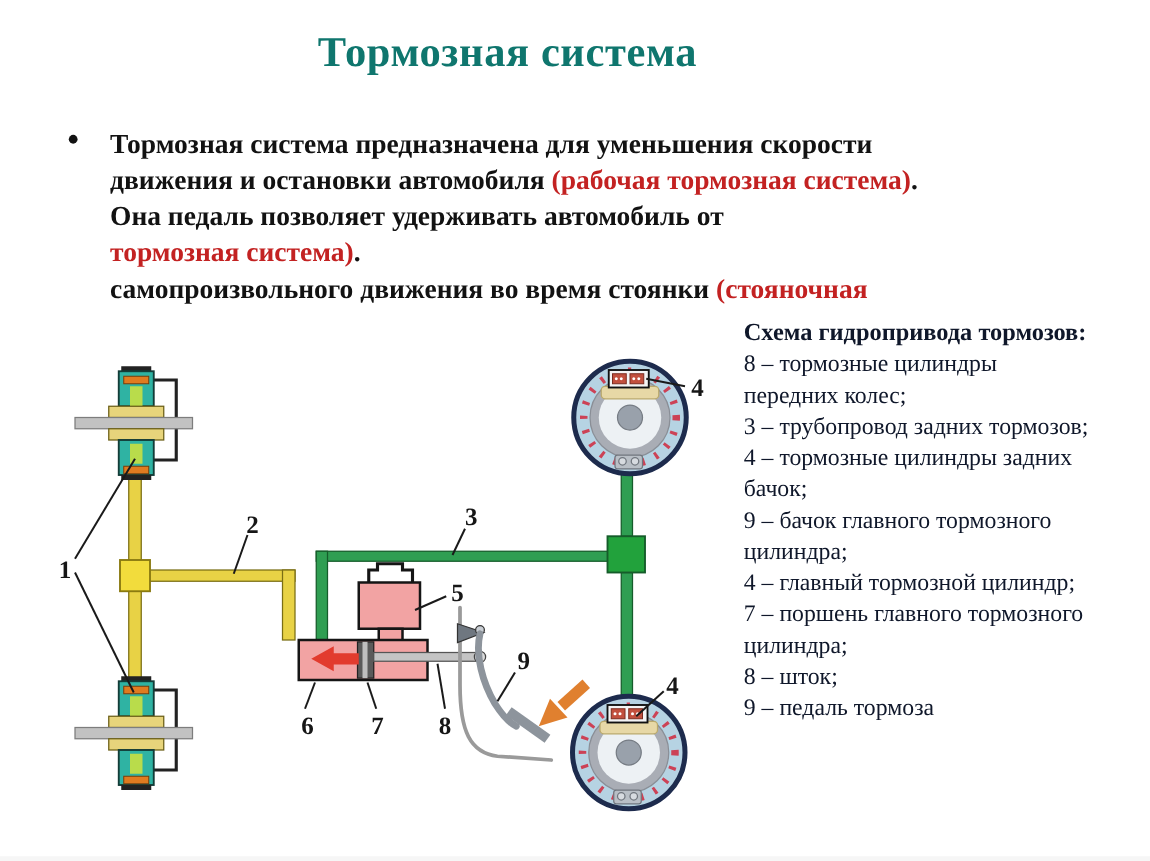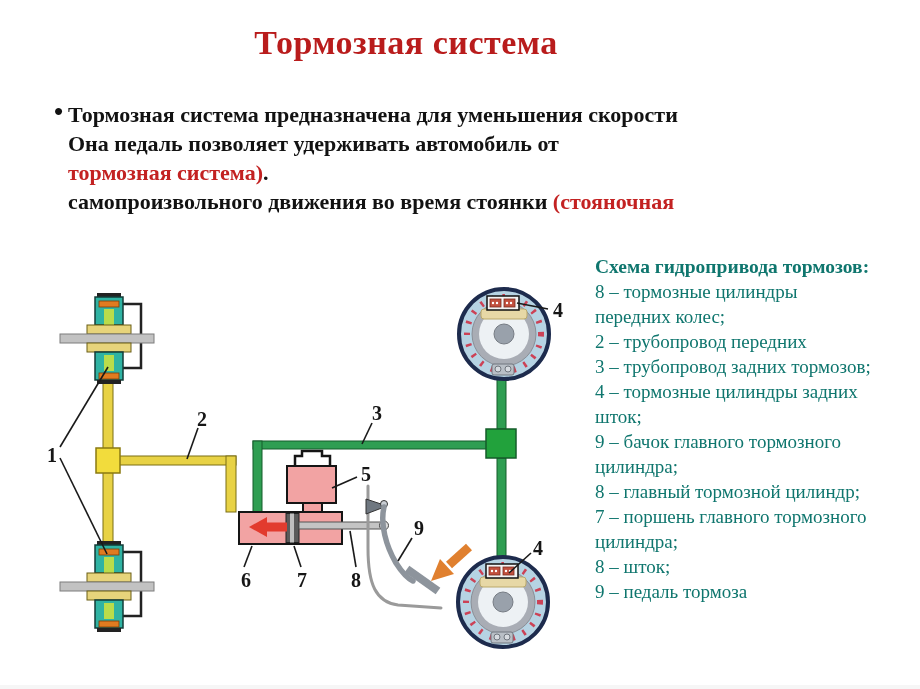--- a/index.html
+++ b/index.html
@@ -3,83 +3,83 @@
 <meta charset="utf-8">
 <style>
   html,body{margin:0;padding:0;}
   body{
     width:920px;height:689px;position:relative;overflow:hidden;
     background:#ffffff;color:#111;
     font-family:"Liberation Serif","DejaVu Serif",serif;
   }
   .title{
     position:absolute;top:24px;left:0;width:812px;text-align:center;
-    font-size:34px;font-weight:bold;letter-spacing:.5px;color:#b91c1c;
+    font-size:34px;font-weight:bold;letter-spacing:.5px;color:#0f766e;
   }
   .intro{
     position:absolute;top:100px;left:52px;width:830px;
     font-size:22px;font-weight:bold;line-height:29px;color:#121212;
   }
   .intro .bullet{
     position:absolute;left:2px;top:-3px;font-size:26px;
   }
-  .intro .lines{margin-left:16px;}
+  .intro .lines{margin-left:36px;}
   .intro .line{white-space:nowrap;}
   .red{color:#c32222;}
   .legend{
     position:absolute;left:595px;top:254px;width:322px;
-    font-size:19px;line-height:25px;color:#0f766e;
+    font-size:19px;line-height:25px;color:#0f172a;
   }
   .legend .legend-title{font-weight:bold;font-size:19.5px;}
   svg.diagram{position:absolute;left:0;top:0;}
   svg text{
     font-family:"Liberation Serif","DejaVu Serif",serif;
     font-size:20px;font-weight:bold;fill:#161616;
   }
   .bottom-strip{
     position:absolute;left:0;bottom:0;width:920px;height:4px;background:#f6f6f6;
   }
 </style>
 </head>
 <body>
 
 <div class="title">Тормозная система</div>
 
 <div class="intro">
   <span class="bullet">•</span>
   <div class="lines">
     <div class="line"><span>Тормозная система  предназначена для уменьшения скорости</span></div>
+    <div class="line"><span>движения и остановки автомобиля </span><span class="red">(рабочая тормозная система)</span><span>.</span></div>
     <div class="line"><span>Она педаль позволяет удерживать автомобиль от</span></div>
     <div class="line"><span class="red">тормозная система)</span><span>.</span></div>
     <div class="line"><span>самопроизвольного движения во время стоянки </span><span class="red">(стояночная</span></div>
   </div>
 </div>
 
 <div class="legend">
   <div class="legend-title">Схема гидропривода тормозов:</div>
   <div>
     <div>8 – тормозные цилиндры</div>
     <div>передних колес;</div>
   </div>
   <div>
-    <div>2 – трубопровод передних</div>
   </div>
   <div>
     <div>3 – трубопровод задних тормозов;</div>
   </div>
   <div>
     <div>4 – тормозные цилиндры задних</div>
-    <div>шток;</div>
+    <div>бачок;</div>
   </div>
   <div>
     <div>9 – бачок главного тормозного</div>
     <div>цилиндра;</div>
   </div>
   <div>
-    <div>8 – главный тормозной цилиндр;</div>
+    <div>4 – главный тормозной цилиндр;</div>
   </div>
   <div>
     <div>7 – поршень главного тормозного</div>
     <div>цилиндра;</div>
   </div>
   <div>
     <div>8 – шток;</div>
   </div>
   <div>
     <div>9 – педаль тормоза</div>

